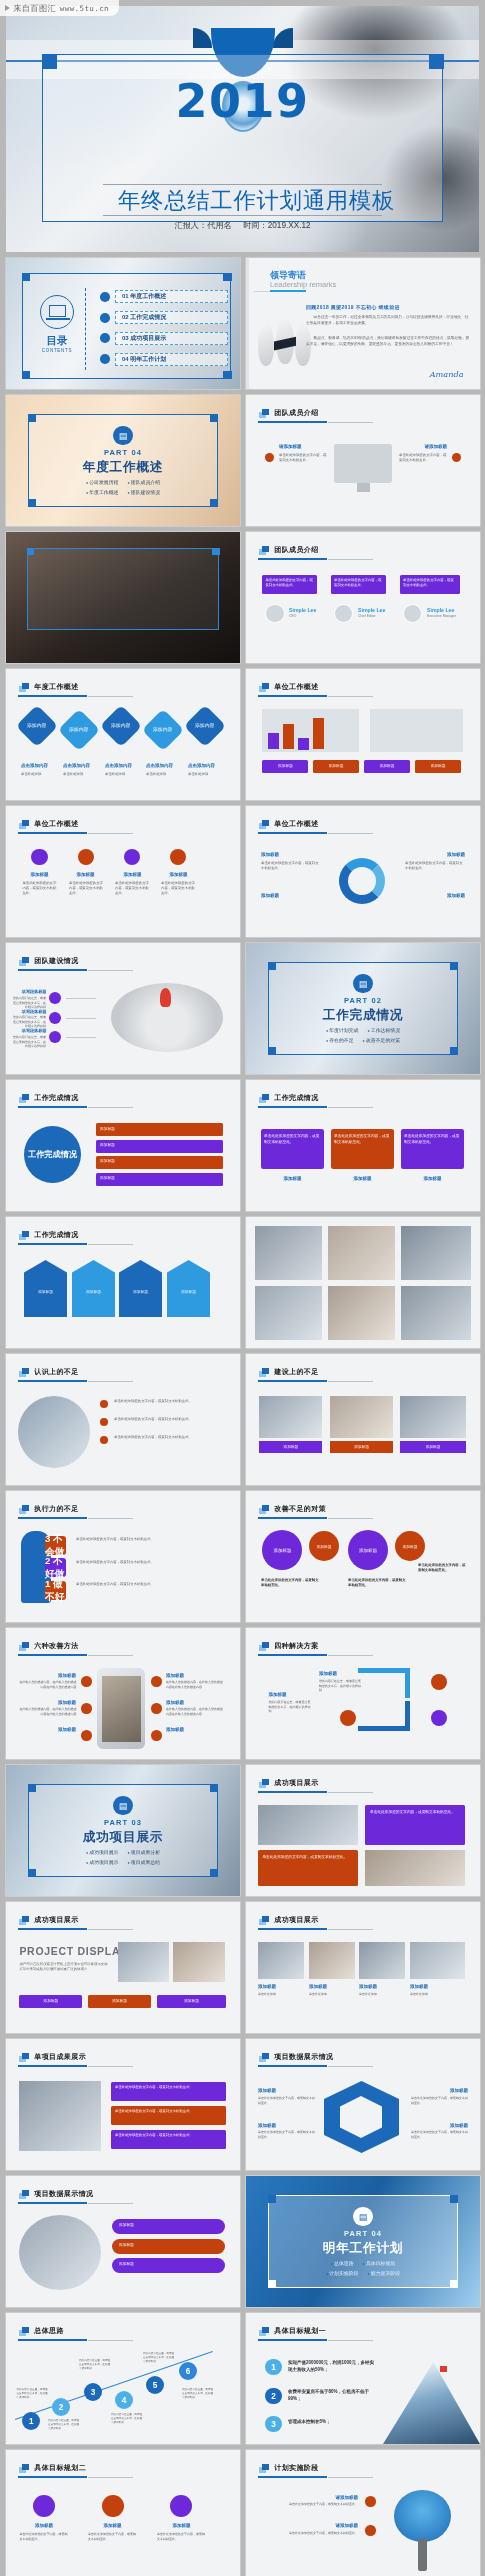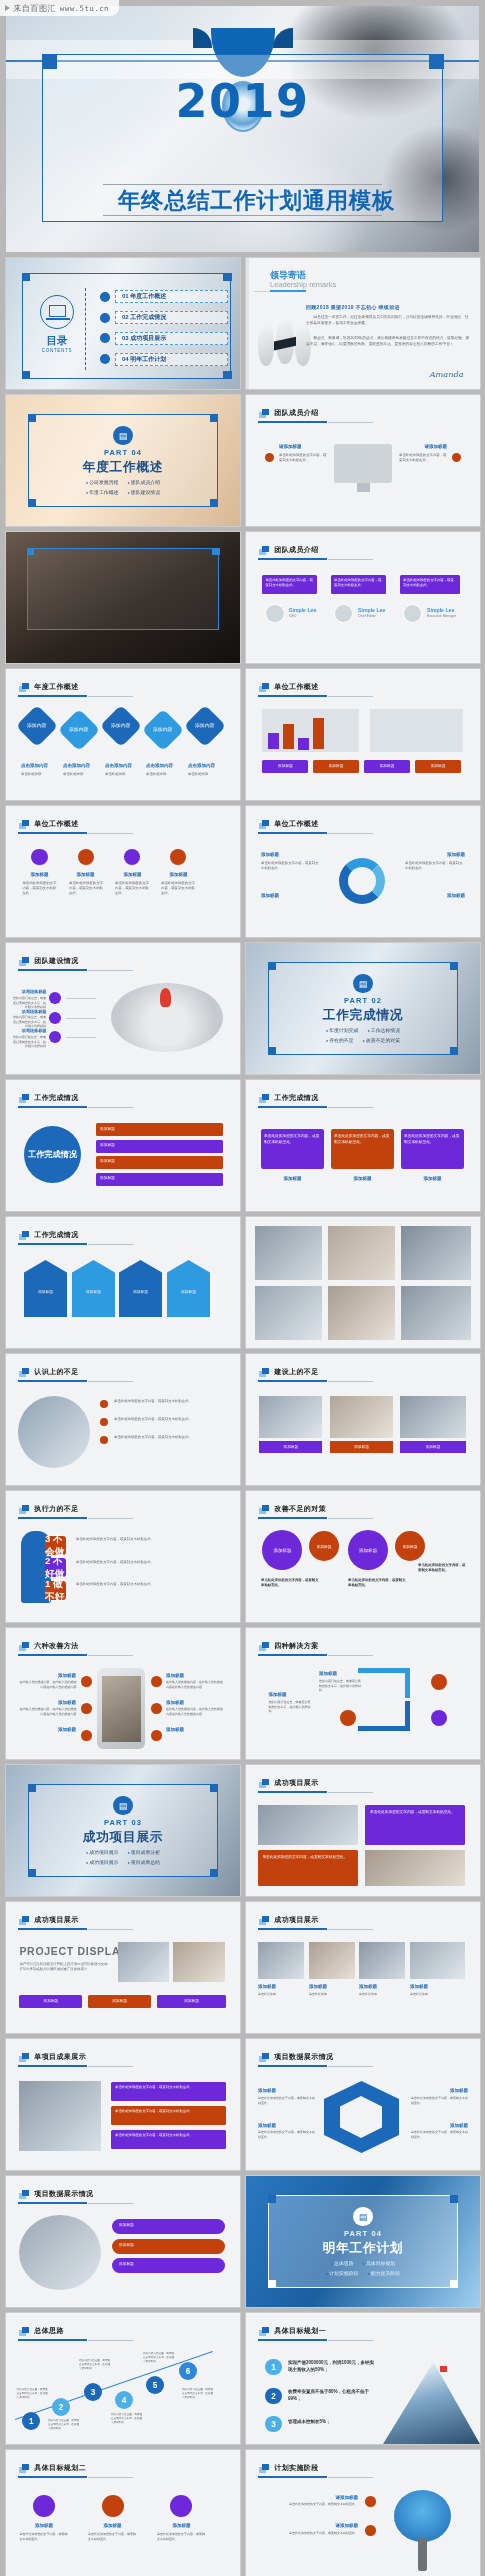--- a/index.html
+++ b/index.html
@@ -55,21 +55,21 @@
      font-family:"DejaVu Sans",sans-serif; line-height:1; }
   .cover .medal{ position:absolute; left:50%; top:75px; transform:translateX(-50%);
      width:42px;height:51px;border-radius:50%;
      background:radial-gradient(circle at 50% 45%,#e8f2fa 18%,#9fc9e8 40%,#5a9fd4 62%,#cfe4f3 80%,#4f93cb 100%);
      border:2.2px solid #5a9fd4; opacity:.95;}
   .cover .sub{ position:absolute; left:0;right:0; top:166px; text-align:center;
      font-size:9px; color:#3a3f45; }
   .cover .rule{ position:absolute; left:97px; right:97px; height:0.7px; background:#9aa3ab;}
   .cover .r1{ top:178px;} .cover .r2{ top:209px;}
   .cover .maintitle{ position:absolute; left:0;right:0; top:181px; text-align:center;
-     font-size:22.4px; font-weight:bold; color:#1066b6; letter-spacing:0.7px; line-height:27px;margin-left:28px;}
+     font-size:22.4px; font-weight:normal; color:#1066b6; letter-spacing:0.7px; line-height:27px;margin-left:28px;}
   .cover .meta{ position:absolute; left:0;right:0; top:214px; text-align:center;
      font-size:8.2px; color:#3a3f45; }
 
   
   .grid{ position:absolute; left:6px; top:258px; width:473px;
      display:grid; grid-template-columns:234px 234px; gap:6px; }
   .slide{ width:234px; height:131px; background:#f2f3f4; position:relative; overflow:hidden;
      box-shadow:0 0 0 0.7px #d2d4d6; }
 
   
@@ -124,20 +124,25 @@
   <div class="photo"></div>
   <div class="glassbar"></div>
   <div class="hline"></div>
   <div class="bell"></div>
   <div class="frame"></div>
   <div class="medal"></div>
   <div class="year">2019</div>
   <div class="rule r1"></div>
   <div class="maintitle">年终总结工作计划通用模板</div>
   <div class="rule r2"></div>
+  <div class="meta">
+    <span>汇报人：代用名</span>
+    &nbsp;&nbsp;&nbsp;
+    <span>时间：2019.XX.12</span>
+  </div>
 </div>
 
 <div class="grid">
 
   <div class="slide photo-slide">
     <div style="position:absolute;inset:0;background:linear-gradient(120deg,#c6d5e0,#eef2f6 40%,#9fb0bf)"></div>
     <div style="position:absolute;left:16.4px;top:15px;right:9px;bottom:10.5px;border:1.5px solid #1b69b8;background:rgba(255,255,255,.25)">
       <i style="position:absolute;left:-1.5px;top:-1.5px;width:8.2px;height:8.2px;background:#1b69b8;display:block"></i>
       <i style="position:absolute;right:-1.5px;top:-1.5px;width:8.2px;height:8.2px;background:#1b69b8;display:block"></i>
       <i style="position:absolute;left:-1.5px;bottom:-1.5px;width:8.2px;height:8.2px;background:#1b69b8;display:block"></i>

